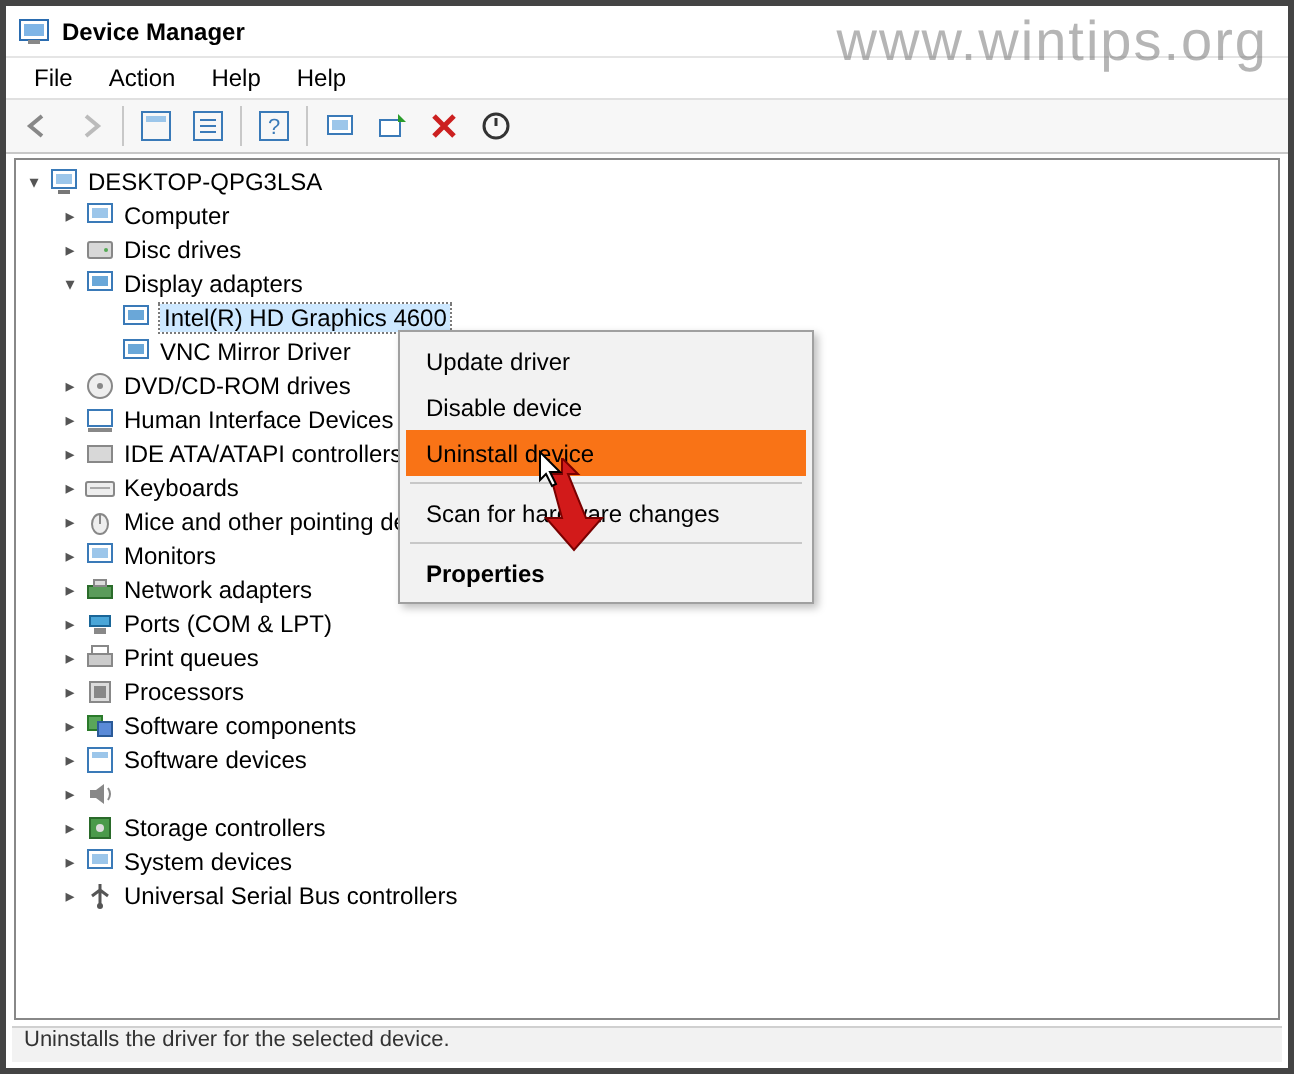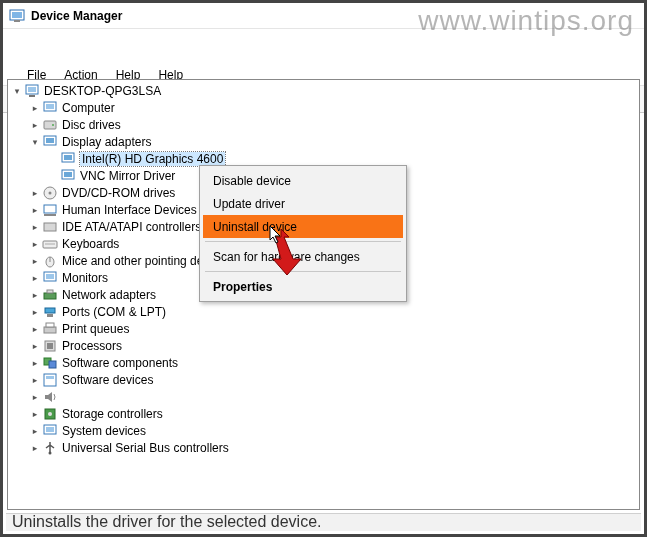--- a/index.html
+++ b/index.html
@@ -36,23 +36,22 @@
   .titlebar-icon {
     width: 16px; height: 16px;
     margin-right: 6px;
   }
   .titlebar-text { font-size: 12px; }
   .menubar {
     height: 20px;
     display: flex;
     align-items: center;
     gap: 2px;
-    padding: 0 16px;
+    padding: 0 6px;
     background: #fff;
-    margin-top: 36px;
   }
   .menubar .menu-item {
     padding: 1px 8px;
     cursor: default;
   }
   .toolbar {
     height: 28px;
     display: flex;
     align-items: center;
     gap: 2px;
@@ -104,25 +103,25 @@
   .selected {
     background: #cde8ff;
     outline: 1px dotted #7a7a7a;
     padding: 0 2px;
   }
   .statusbar {
     position: absolute;
     left: 3px; right: 3px; bottom: 3px;
     height: 18px;
     display: flex;
-    align-items: flex-end;
+    align-items: flex-start;
     padding: 0 6px;
     background: #f2f2f2;
     border-top: 1px solid #d0d0d0;
-    font-size: 16px;
+    font-size: 11px;
     color: #333;
   }
   .context-menu {
     position: absolute;
     top: 162px; left: 196px;
     width: 208px;
     background: #f2f2f2;
     border: 1px solid #a0a0a0;
     box-shadow: 2px 2px 4px rgba(0,0,0,0.25);
     padding: 3px;
@@ -497,22 +496,22 @@
             <path d="M8 2 L8 13 M8 5 L4 8 M8 5 L12 8" fill="none" stroke="#555" stroke-width="1.5"></path>
             <circle cx="8" cy="13" r="1.5" fill="#555"></circle>
           </svg>
         </span>
         <span class="node-label">Universal Serial Bus controllers</span>
       </div>
   </div>
 </div>
 
 <div class="context-menu">
+  <div class="cm-item">Update driver</div>
   <div class="cm-item">Disable device</div>
-  <div class="cm-item">Update driver</div>
   <div class="cm-item highlight">Uninstall device</div>
   <div class="cm-sep"></div>
   <div class="cm-item">Scan for hardware changes</div>
   <div class="cm-sep"></div>
   <div class="cm-item bold">Properties</div>
 </div>
 
 <div class="cursor-arrow">
   <svg width="44" height="48">
     <polygon points="10,0 18,8 13,8 22,30 30,30 16,46 2,30 10,30 4,8 10,8" fill="#d21a1a" stroke="#7a0000" stroke-width="1"></polygon>

